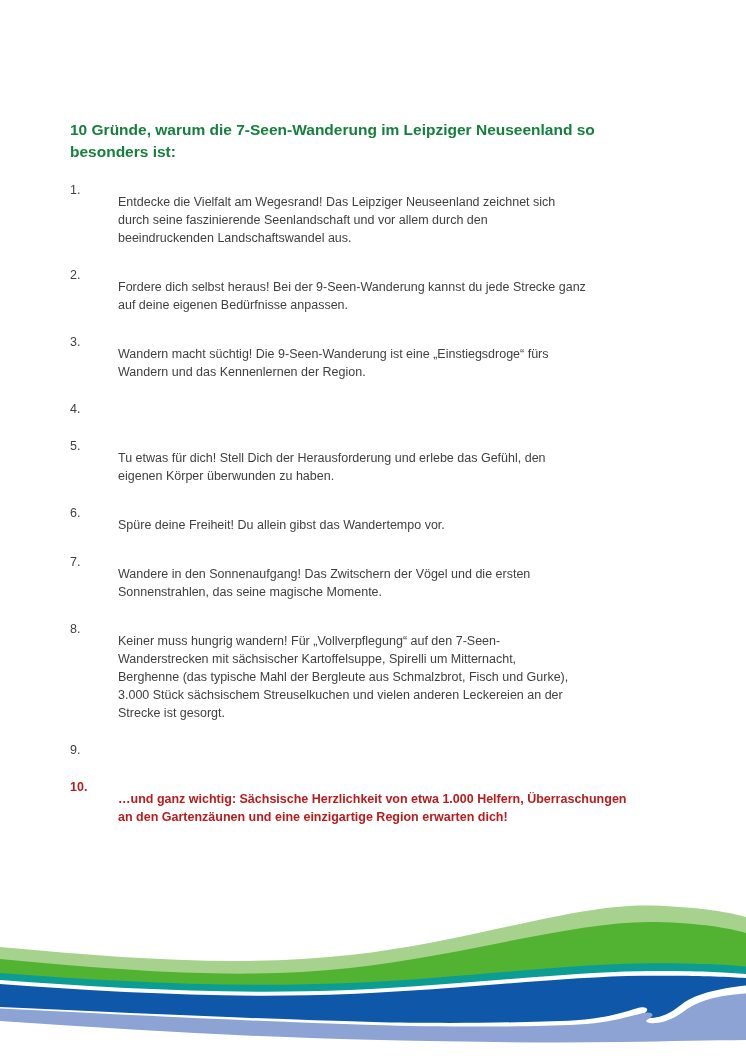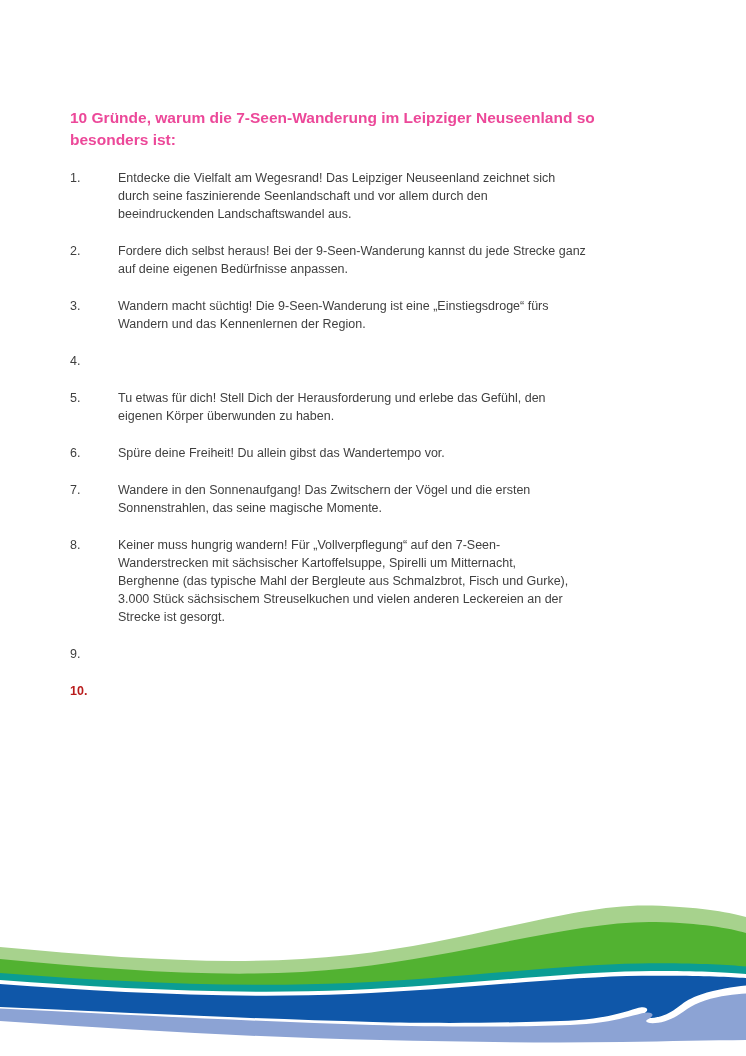--- a/index.html
+++ b/index.html
@@ -11,45 +11,46 @@
     overflow: hidden;
     font-family: "Liberation Sans", sans-serif;
   }
   .content {
     position: absolute;
     left: 70px;
     top: 107px;
     width: 660px;
   }
   .heading {
-    margin: 0 0 18px 0;
+    margin: 12px 0 18px 0;
     font-size: 15.5px;
     line-height: 22px;
     font-weight: 700;
-    color: #ec4899;
+    color: #15803d;
     white-space: pre-line;
   }
   .reasons {
     list-style: none;
     margin: 0;
     padding: 0;
   }
   .reason {
     display: flex;
     margin: 0 0 19px 0;
     font-size: 12.5px;
     line-height: 18px;
     color: #3f3f3f;
   }
   .reason .num {
     flex: none;
     width: 48px;
   }
   .reason .txt {
     white-space: pre-line;
+    margin-top: 12px;
   }
   .reason.emphasis {
     font-weight: 700;
     color: #b91c1c;
   }
   .wave {
     position: absolute;
     left: 0;
     bottom: 0;
     width: 746px;
@@ -104,20 +105,22 @@
 Wanderstrecken mit sächsischer Kartoffelsuppe, Spirelli um Mitternacht,
 Berghenne (das typische Mahl der Bergleute aus Schmalzbrot, Fisch und Gurke),
 3.000 Stück sächsischem Streuselkuchen und vielen anderen Leckereien an der
 Strecke ist gesorgt.</span>
       </li>
       <li class="reason">
         <span class="num">9.</span>
       </li>
       <li class="reason emphasis">
         <span class="num">10.</span>
+        <span class="txt">…und ganz wichtig: Sächsische Herzlichkeit von etwa 1.000 Helfern, Überraschungen
+an den Gartenzäunen und eine einzigartige Region erwarten dich!</span>
       </li>
     </ol>
   </div>
 
   <svg class="wave" viewBox="0 0 746 166" preserveAspectRatio="none" xmlns="http://www.w3.org/2000/svg">
     <path d="M0,57 C130,69 240,77 350,65 C470,52 575,13 652,15.5 C697,17 726,21.5 746,27 L746,166 L0,166 Z" fill="#A7D28D"></path>
     <path d="M0,69 C130,81 240,90 350,78 C470,64.5 578,30 656,32 C701,33.2 729,38 746,43 L746,166 L0,166 Z" fill="#52B231"></path>
     <path d="M0,83 C110,91.5 230,98 350,93 C460,88.4 560,74.5 640,73.5 C692,72.8 726,75 746,76.5 L746,166 L0,166 Z" fill="#0B9D94"></path>
     <path d="M0,90 C110,98 230,105 350,100 C460,95.3 560,82.5 640,81.2 C692,80.4 726,82.5 746,84 L746,166 L0,166 Z" fill="#FFFFFF"></path>
     <path d="M0,94 C110,102 230,109 350,104 C460,99.3 562,86.8 642,85.8 C694,85.2 727,86.6 746,88 L746,166 L0,166 Z" fill="#0F57A9"></path>

